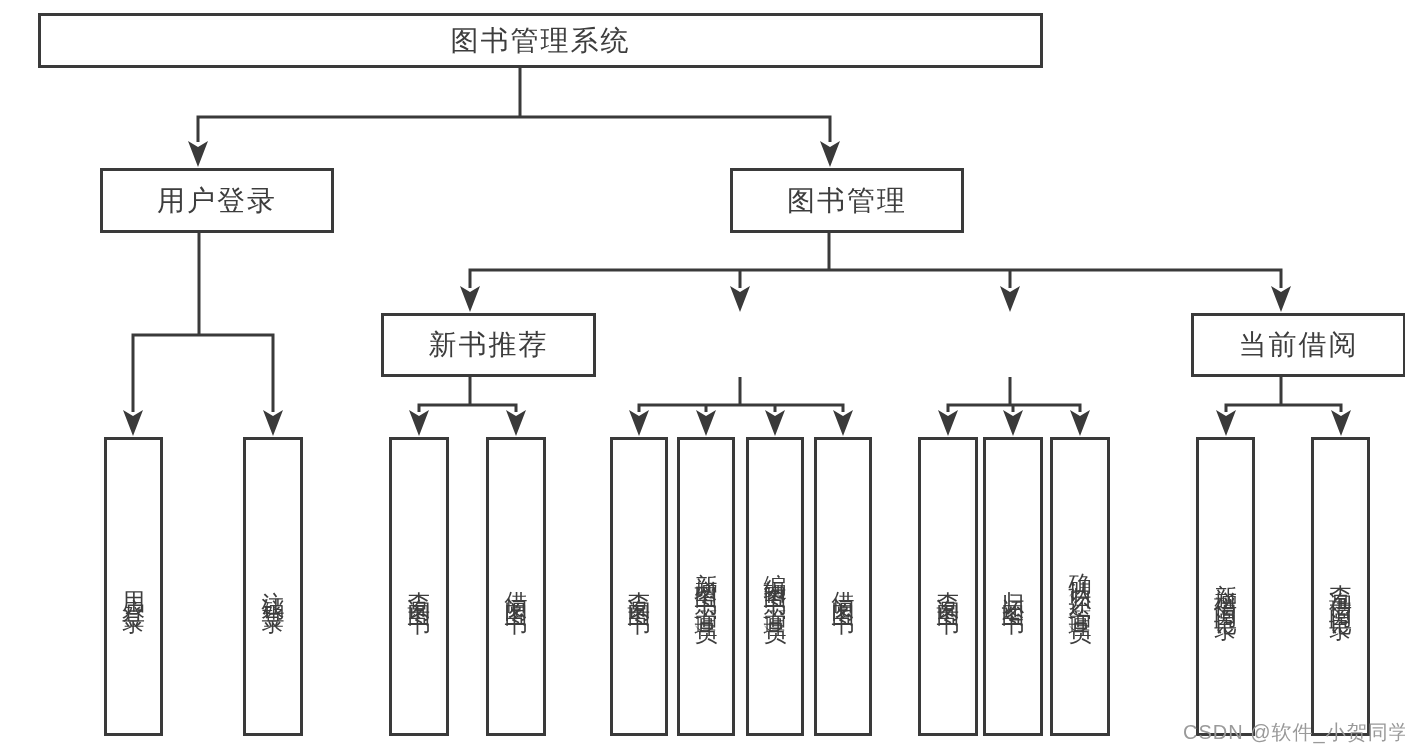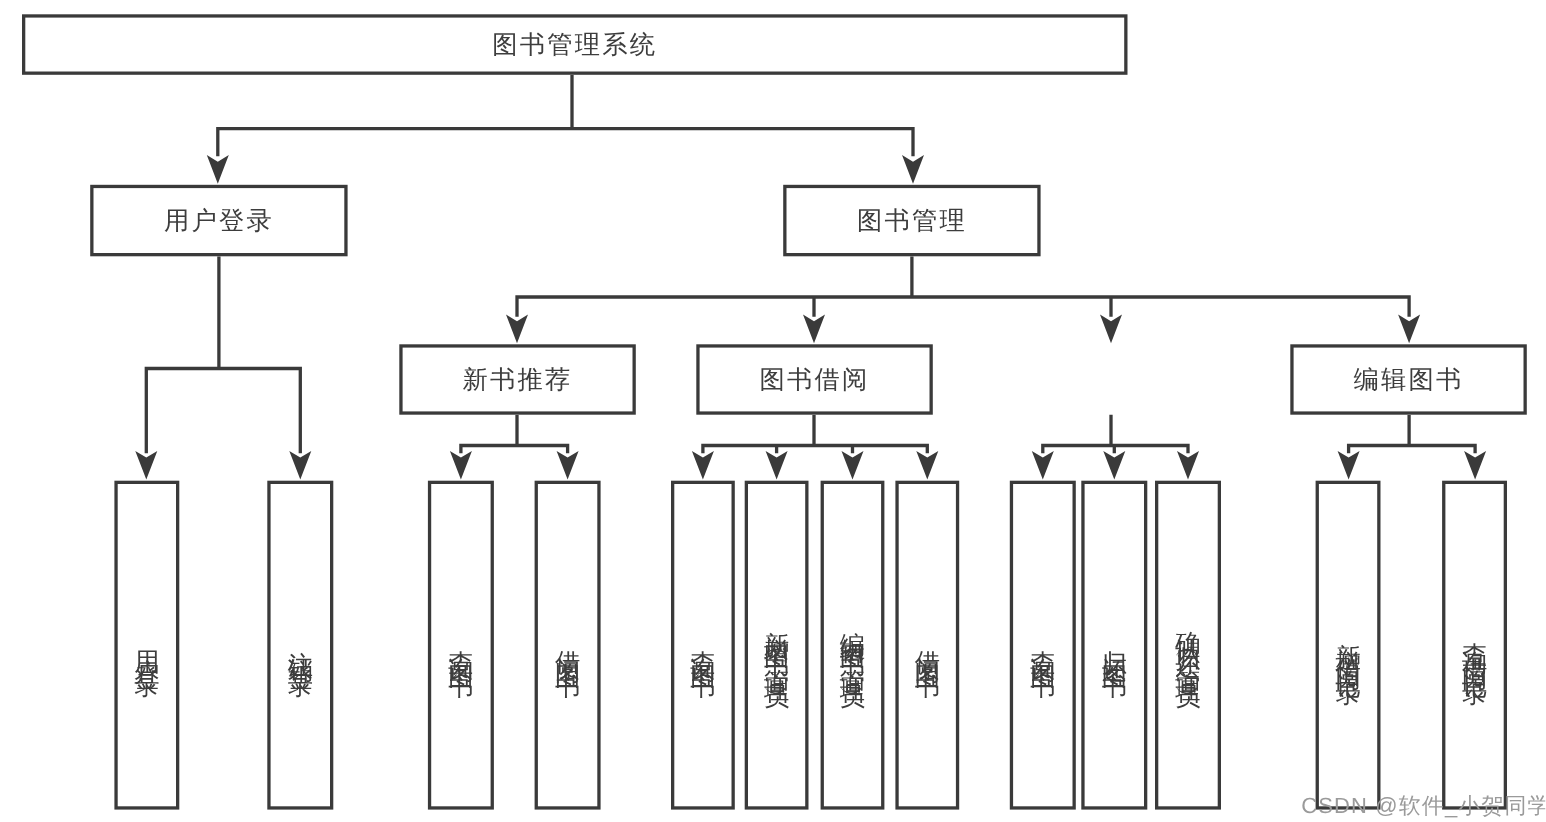--- a/index.html
+++ b/index.html
@@ -23,22 +23,23 @@
     border: 3px solid #3a3a3a;
     background: #ffffff;
     color: #3d3d3d;
     display: flex;
     align-items: center;
     justify-content: center;
     z-index: 2;
     text-align: center;
   }
   .h-node {
-    font-size: 23px;
+    font-size: 28px;
     letter-spacing: 2px;
+    margin-left: 18px;
   }
   .v-node {
     writing-mode: vertical-rl;
     text-orientation: mixed;
     font-size: 23px;
     letter-spacing: 7px;
     line-height: 1;
   }
   .watermark {
     position: absolute;
@@ -98,22 +99,21 @@
       <use href="#ah" transform="translate(1341,436)"></use>
     </g>
   </svg>
 
   <div class="node h-node" style="left:20px;top:13px;width:1005px;height:55px">图书管理系统</div>
 
   <div class="node h-node" style="left:82px;top:168px;width:234px;height:65px">用户登录</div>
   <div class="node h-node" style="left:363px;top:313px;width:215px;height:64px">新书推荐</div>
 
   <div class="node h-node" style="left:712px;top:168px;width:234px;height:65px">图书管理</div>
-  <div class="node h-node" style="left:633px;top:313px;width:215px;height:64px">图书借阅</div>
-  <div class="node h-node" style="left:1173px;top:313px;width:215px;height:64px">编辑图书</div>
+  <div class="node h-node" style="left:1173px;top:313px;width:215px;height:64px">当前借阅</div>
 
   <div class="node v-node" style="left:104px;top:437px;width:59px;height:299px">用户登录</div>
   <div class="node v-node" style="left:243px;top:437px;width:60px;height:299px">注销登录</div>
 
   <div class="node v-node" style="left:389px;top:437px;width:60px;height:299px">查询图书</div>
   <div class="node v-node" style="left:486px;top:437px;width:60px;height:299px">借阅图书</div>
 
   <div class="node v-node" style="left:610px;top:437px;width:58px;height:299px">查询图书</div>
   <div class="node v-node" style="left:677px;top:437px;width:58px;height:299px">新增图书（管理员）</div>
   <div class="node v-node" style="left:746px;top:437px;width:58px;height:299px">编辑图书（管理员）</div>

